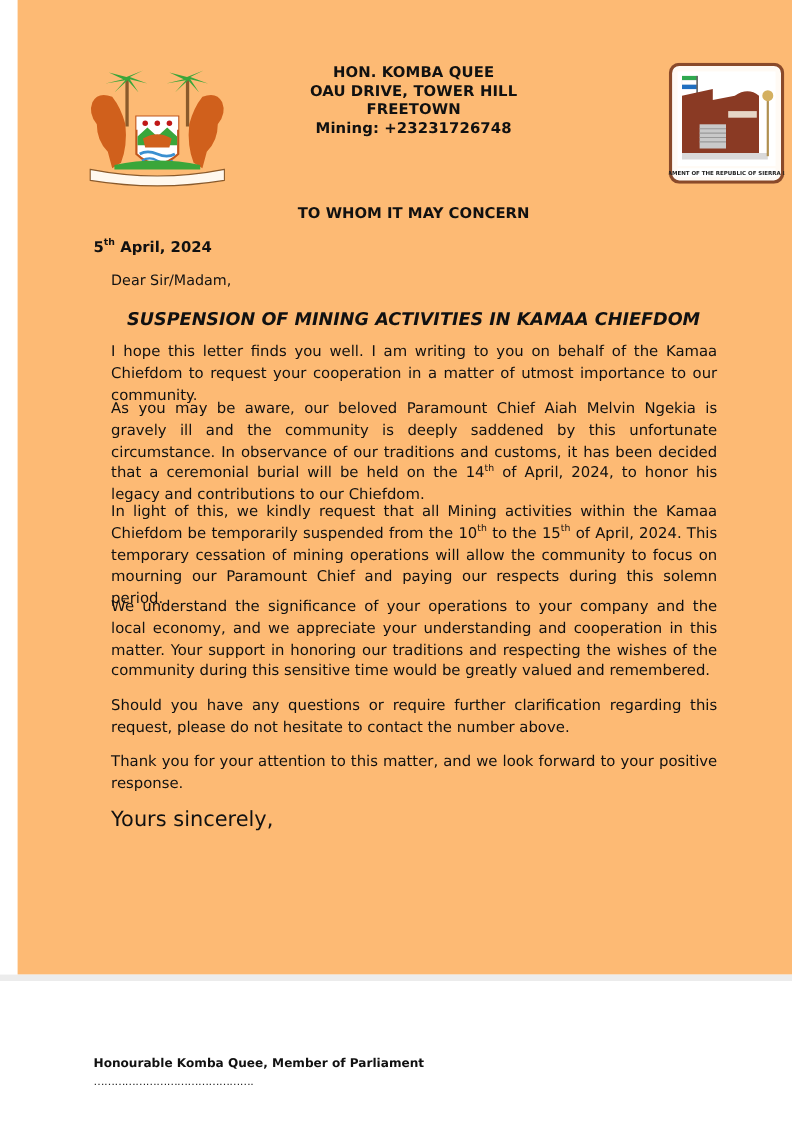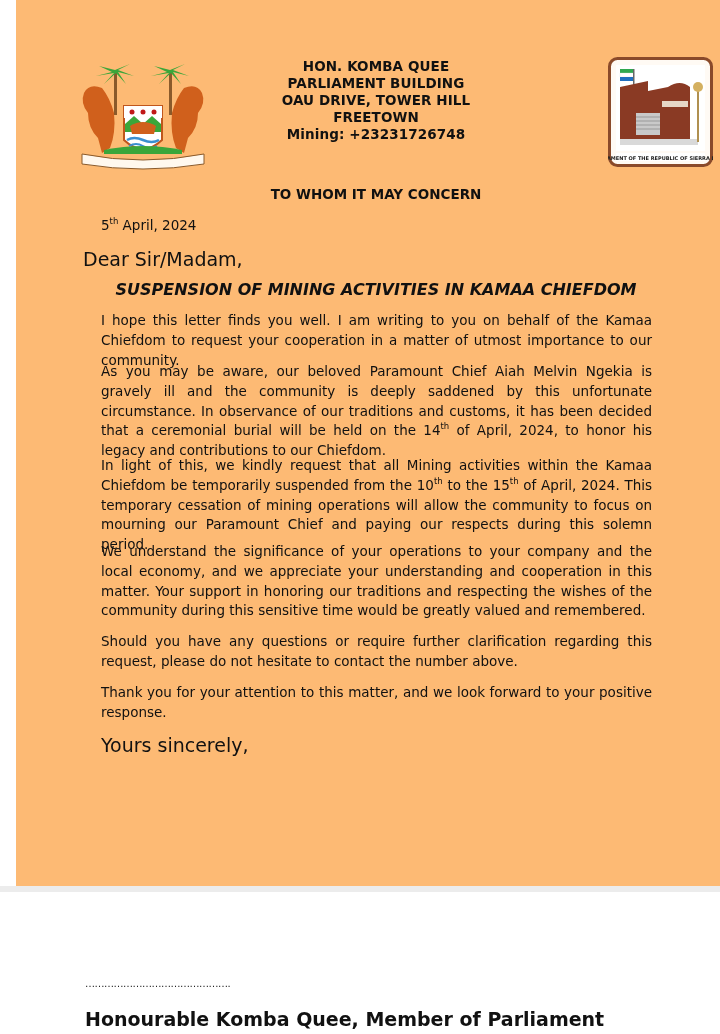--- a/index.html
+++ b/index.html
@@ -13,40 +13,40 @@
   .parl-logo { position:absolute; left:592px; top:57px; width:105px; height:110px; }
 
   .letterhead { position:absolute; left:250px; top:58px; width:220px; text-align:center;
     font-weight:bold; font-size:13.5px; line-height:17px; letter-spacing:0.1px; }
   .letterhead .line { display:block; white-space:nowrap; }
   .letterhead a { color:#1a1aff; text-decoration:underline; margin-left:8px; }
 
   .concern { position:absolute; left:0; width:720px; top:186px; text-align:center;
     font-weight:bold; font-size:13.5px; }
 
-  .date { position:absolute; left:85px; top:217px; font-size:13.5px; }
+  .date { position:absolute; left:69px; top:217px; font-size:13.5px;font-weight:bold; }
   .date sup, .body sup { font-size:8.5px; vertical-align:6px; line-height:0; }
-  .salutation { position:absolute; left:67px; top:248px; font-size:19px; }
+  .salutation { position:absolute; left:85px; top:248px; font-size:13px; }
 
   .subject { position:absolute; left:0; width:720px; top:280px; text-align:center;
     font-weight:bold; font-style:italic; font-size:16px; }
 
   .body { position:absolute; left:85px; width:551px; font-size:13.5px; line-height:19.8px;
     text-align:justify; }
   .body b { font-weight:normal; }
   .p1 { top:311px; }
   .p2 { top:362px; }
   .p3 { top:456px; }
   .p4 { top:542px; }
   .p5 { top:632px; }
   .p6 { top:683px; }
   .closing { position:absolute; left:85px; top:734px; font-size:19px; }
 
   .sig-dots { position:absolute; left:85px; top:978px; font-size:10px; letter-spacing:-0.5px; color:#222; }
-  .sig-name { position:absolute; left:85px; top:1008px; font-weight:bold; font-size:19px; }
+  .sig-name { position:absolute; left:85px; top:960px; font-weight:bold; font-size:11px; }
 </style>
 </head>
 <body>
 
 <div class="page">
 
   <svg class="crest" viewBox="0 0 138 112">
 
     <rect x="40" y="12" width="3" height="45" fill="#8a5a2b"></rect>
     <rect x="95" y="12" width="3" height="45" fill="#8a5a2b"></rect>
@@ -67,21 +67,20 @@
 
     <path d="M10 35 Q15 25 28 30 Q36 40 40 55 Q42 75 36 90 L28 95 L24 80 Q14 70 14 55 Q6 45 10 35 Z" fill="#d0601c"></path>
     <path d="M128 35 Q123 25 110 30 Q102 40 98 55 Q96 75 102 90 L110 95 L114 80 Q124 70 124 55 Q132 45 128 35 Z" fill="#d0601c"></path>
 
     <path d="M8 96 Q69 108 130 96 L130 106 Q69 116 8 106 Z" fill="#fff8ee" stroke="#8a5a2b" stroke-width="1"></path>
     <path d="M30 92 Q69 84 108 92 L108 96 L30 96 Z" fill="#3aa63a"></path>
   </svg>
 
   <div class="letterhead">
     <span class="line">HON. KOMBA QUEE</span>
-    <span class="line">PARLIAMENT BUILDING</span>
     <span class="line">OAU DRIVE, TOWER HILL</span>
     <span class="line">FREETOWN</span>
     <span class="line">
       <span>Mining:</span>
       <span>+23231726748</span>
     </span>
   </div>
 
   <svg class="parl-logo" viewBox="0 0 105 110">
     <rect x="1.5" y="1.5" width="102" height="107" rx="8" fill="#fffaf4" stroke="#8a4a2a" stroke-width="3"></rect>

